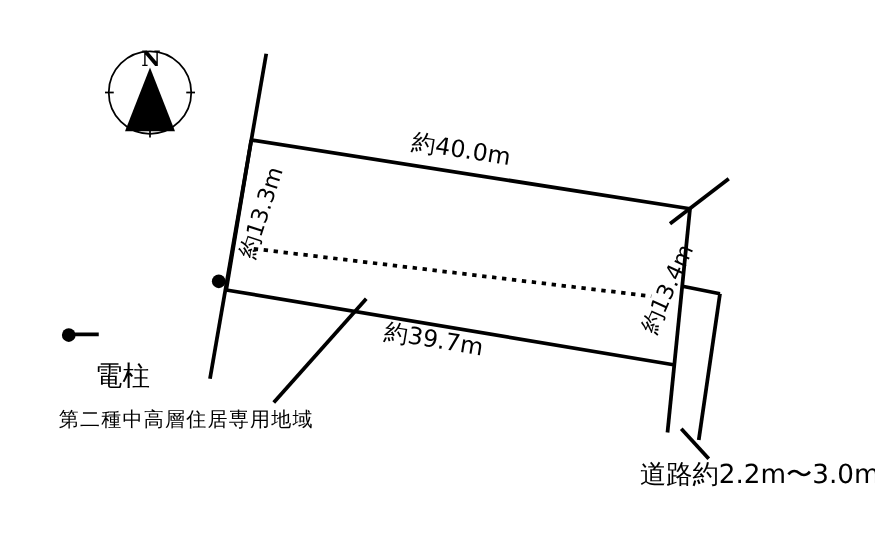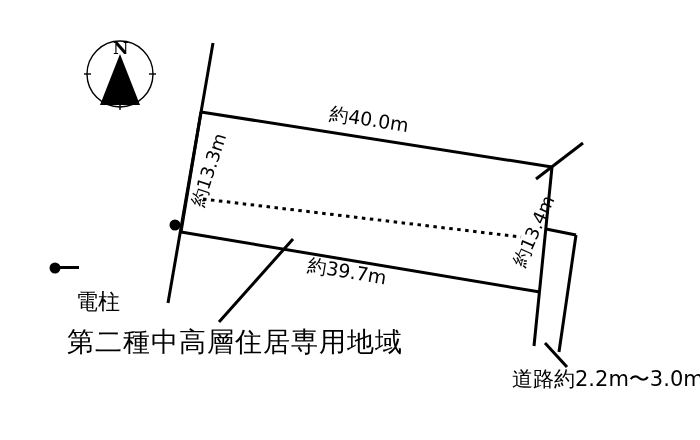--- a/index.html
+++ b/index.html
@@ -24,21 +24,21 @@
   .lbl {
     position: absolute;
     white-space: nowrap;
     color: #000000;
     line-height: 1.1;
     font-family: "DejaVu Sans", sans-serif;
   }
   
   .lbl-left-road   { left: 8px;   top: 161px; font-size: 21px; }
   .lbl-quasi       { left: 584px; top: 126px; font-size: 21px; letter-spacing: 1px; }
-  .lbl-zone2       { left: 47px;  top: 327px; font-size: 27px; letter-spacing: 1px; margin-left: 20px; }
+  .lbl-zone2       { left: 47px;  top: 327px; font-size: 16px; letter-spacing: 1px; }
   .lbl-bottom-road { left: 512px; top: 368px; font-size: 21px; }
   .lbl-pole        { left: 76px;  top: 258px; font-size: 22px; margin-top: 32px; }
   
   .dim {
     position: absolute;
     white-space: nowrap;
     font-size: 19px;
     transform: translate(-50%, -50%) rotate(var(--rot));
   }
   .dim-top    { left: 369px; top: 120px; --rot: 9deg; }

